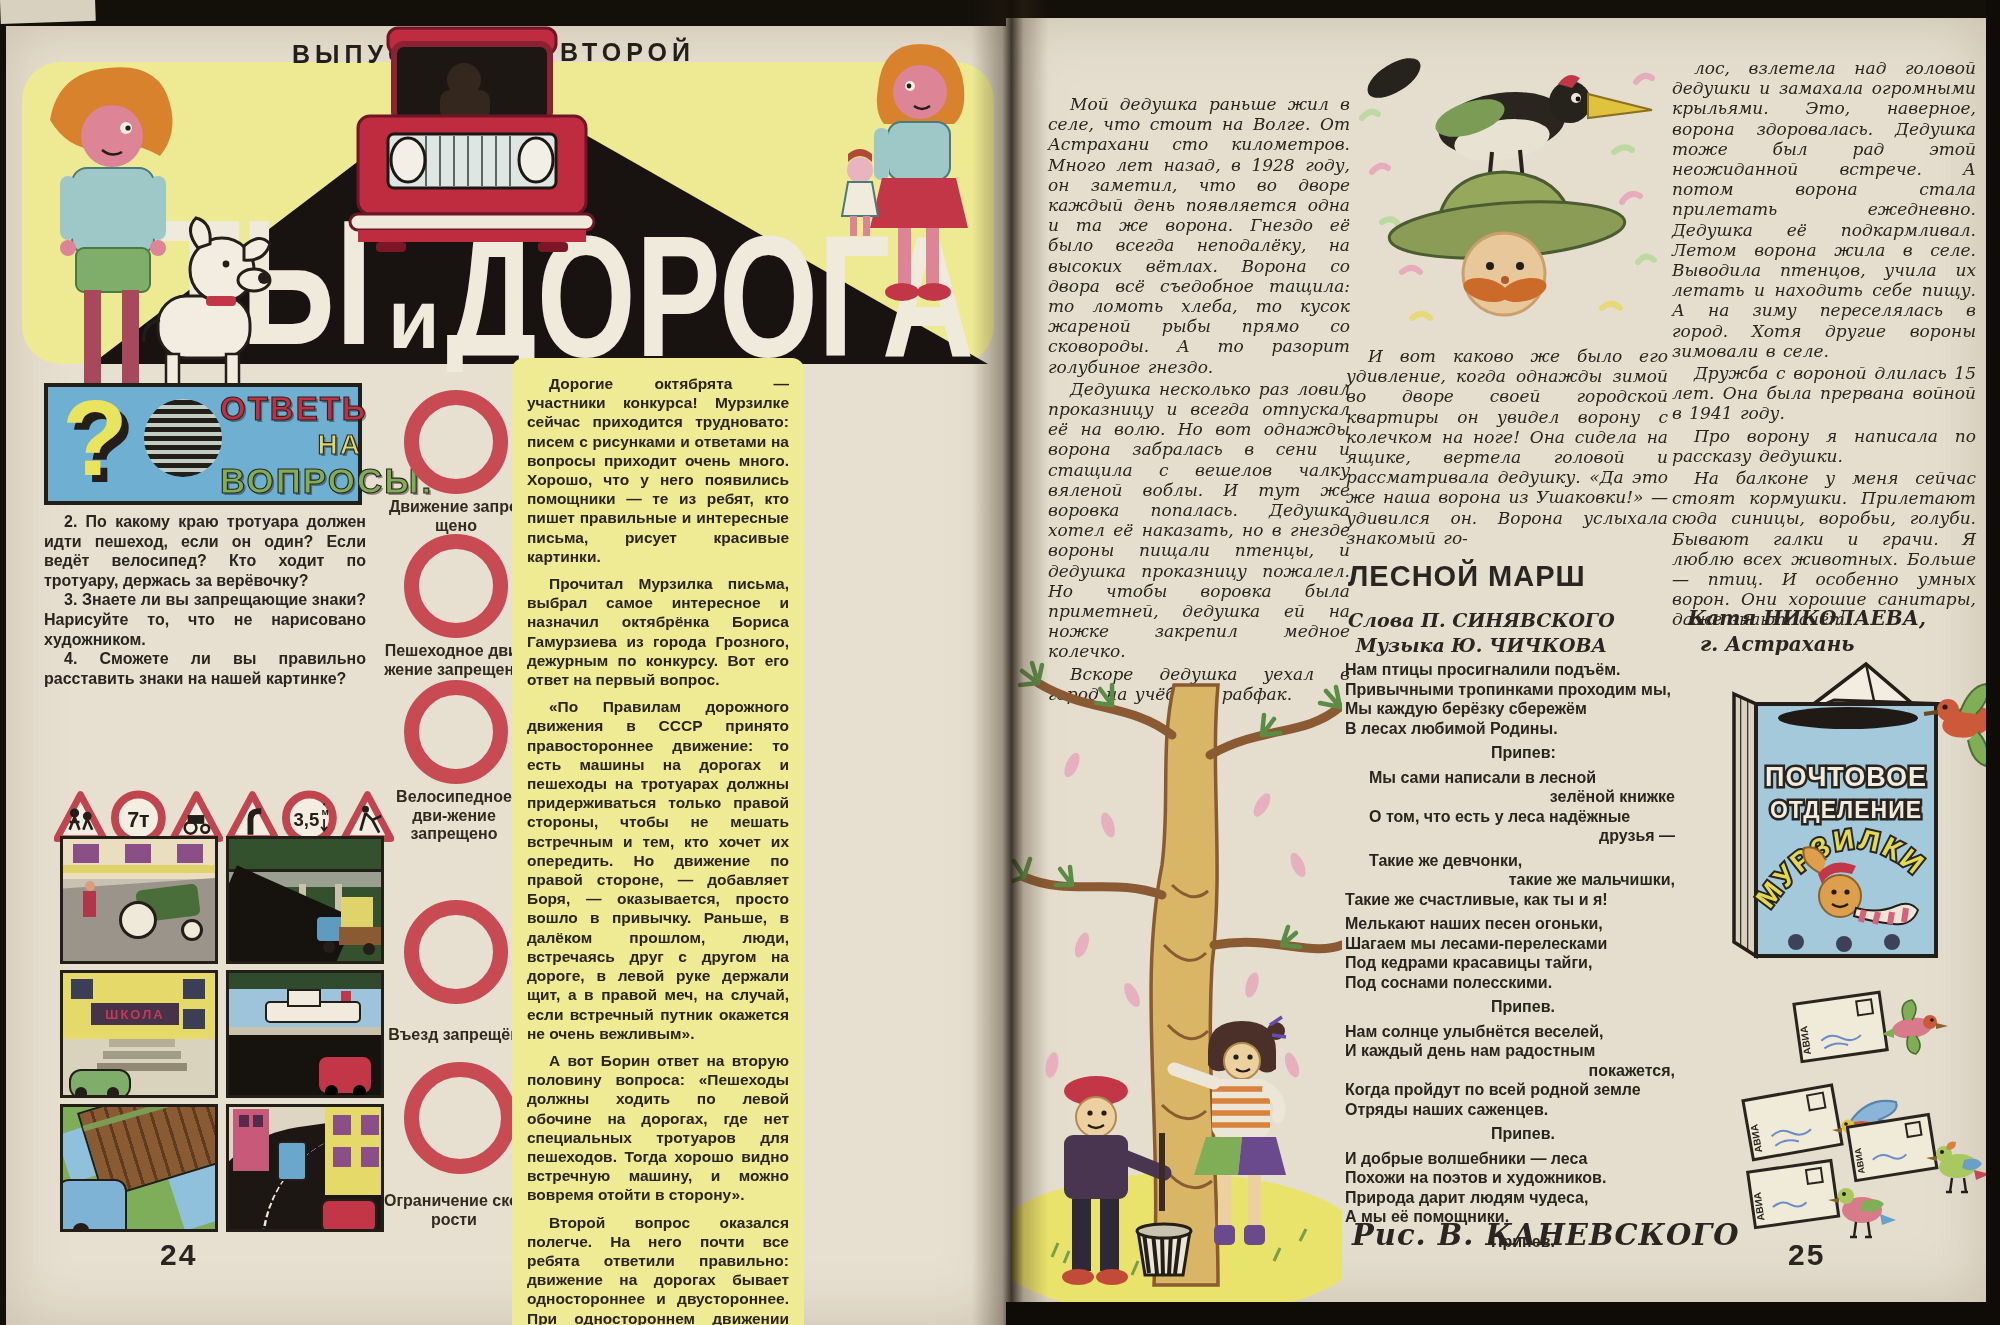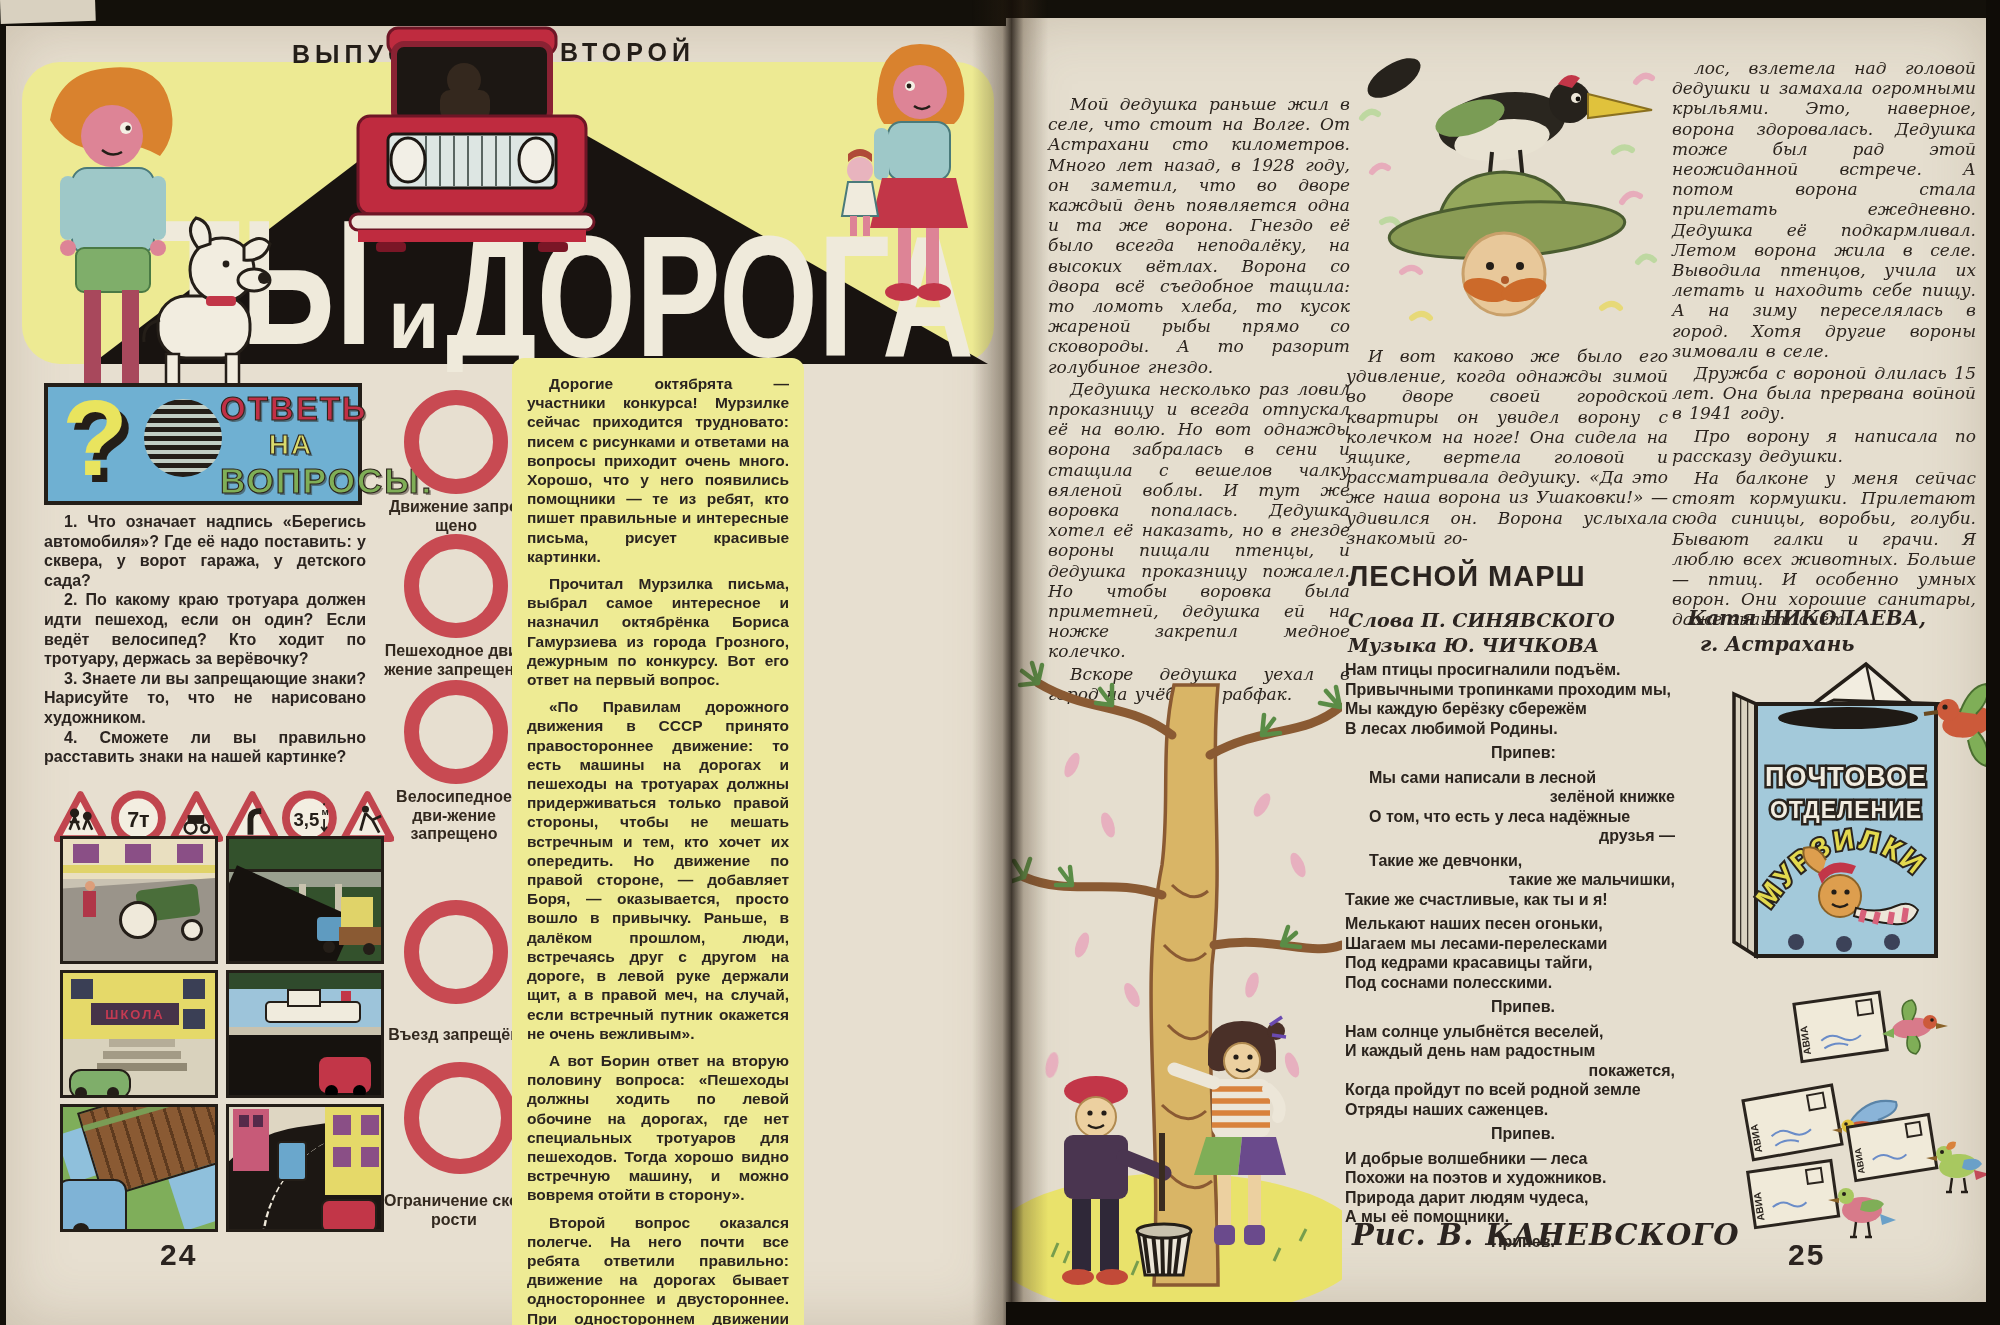--- a/index.html
+++ b/index.html
@@ -17,21 +17,21 @@
 
   
   .quizbox{left:44px;top:383px;width:318px;height:122px;background:#6fb0d2;border:4px solid #241e18;box-sizing:border-box;}
   .q-ball{position:absolute;left:96px;top:12px;width:78px;height:78px;border-radius:50%;
           background:repeating-linear-gradient(0deg,#241e18 0 5px,#c2cec4 5px 9px);}
   .q-mark{position:absolute;left:14px;top:-12px;font-size:108px;font-weight:700;color:#e9e45e;
           text-shadow:7px 7px 0 #241e18;}
   .q-words{position:absolute;left:172px;top:4px;width:142px;text-align:center;font-weight:700;line-height:36px;}
   .qw{-webkit-text-stroke:1.1px #2c241c;text-shadow:2px 2px 0 rgba(40,30,20,.45);letter-spacing:2px;}
   .qw1{font-size:33px;color:#c03046;}
-  .qw2{font-size:28px;color:#d9da6d;}
+  .qw2{font-size:28px;color:#d9da6d;text-align:right;}
   .qw3{font-size:35px;color:#7fae57;}
 
   .q-text{left:44px;top:512px;width:322px;}
   .q-text p{font-size:16px;font-weight:700;line-height:19.6px;text-align:justify;text-indent:20px;margin:0;}
 
   .signsrow{left:54px;top:789px;width:340px;display:flex;gap:3px;}
 
   .panel{position:absolute;border:3px solid #241e18;overflow:hidden;box-sizing:border-box;}
   .ps{position:absolute;}
   .ring{position:absolute;width:104px;height:104px;border:15px solid #c84a52;border-radius:50%;box-sizing:border-box;}
@@ -41,21 +41,21 @@
        padding:16px 15px 10px;box-sizing:border-box;}
   .art p{font-size:15.5px;font-weight:700;line-height:19.2px;text-align:justify;text-indent:22px;margin:0 0 8px;}
 
   .story-title{left:1052px;top:34px;font-size:33px;font-weight:700;letter-spacing:1px;color:#241e18;}
   .story{position:absolute;}
   .story p{font-family:"DejaVu Serif",serif;font-style:italic;font-size:17px;line-height:20.2px;
            text-align:justify;text-indent:22px;margin:0;word-spacing:2px;color:#2b241e;}
   .story p+p{margin-top:2px;}
 
   .song-title{left:1348px;top:560px;font-size:29px;font-weight:700;letter-spacing:1px;}
-  .credits{left:1348px;top:608px;font-family:"DejaVu Serif",serif;font-style:italic;font-size:19px;line-height:25px;font-weight:700;}
+  .credits{left:1348px;top:608px;font-family:"DejaVu Serif",serif;font-style:italic;font-size:19px;line-height:25px;font-weight:700;text-align:center;}
   .sig{position:absolute;font-family:"DejaVu Serif",serif;font-style:italic;font-size:20px;font-weight:700;}
   .lyrics{left:1345px;top:660px;width:336px;}
   .lyrics div{font-size:16px;font-weight:700;line-height:19.5px;color:#2b241e;}
   .lyrics .l2{padding-left:24px;}
   .lyrics .c{padding-left:146px;}
   .lyrics .r{text-align:right;padding-right:6px;}
   .lyrics .gap{margin-top:5px;}
   .song-caption{left:1352px;top:1218px;font-family:"DejaVu Serif",serif;font-style:italic;font-weight:700;font-size:29px;letter-spacing:1px;}
 
   .edge-right{left:1986px;top:0;width:14px;height:1325px;background:#0f0c07;}
@@ -165,21 +165,20 @@
     <div class="q-ball"></div>
     <div class="q-mark">?</div>
     <div class="q-words">
       <div class="qw qw1">ОТВЕТЬ</div>
       <div class="qw qw2">НА</div>
       <div class="qw qw3">ВОПРОСЫ:</div>
     </div>
   </div>
 
   <div class="abs q-text">
-    <p>1. Что означает надпись «Берегись автомобиля»? Где её надо поставить: у сквера, у ворот гаража, у детского сада?</p>
     <p>2. По какому краю тротуара должен идти пешеход, если он один? Если ведёт велосипед? Кто ходит по тротуару, держась за верёвочку?</p>
     <p>3. Знаете ли вы запрещающие знаки? Нарисуйте то, что не нарисовано художником.</p>
     <p>4. Сможете ли вы правильно расставить знаки на нашей картинке?</p>
   </div>
 
   <div class="abs signsrow">
     <svg width="54" height="58" viewBox="0 0 54 58">
       <polygon points="27,5 51,50 3,50" fill="#f3eee1" stroke="#c1454e" stroke-width="7" stroke-linejoin="round"></polygon>
       <g stroke="#241e18" stroke-width="2.6" fill="#241e18">
         <circle cx="21" cy="24" r="3.4"></circle>

